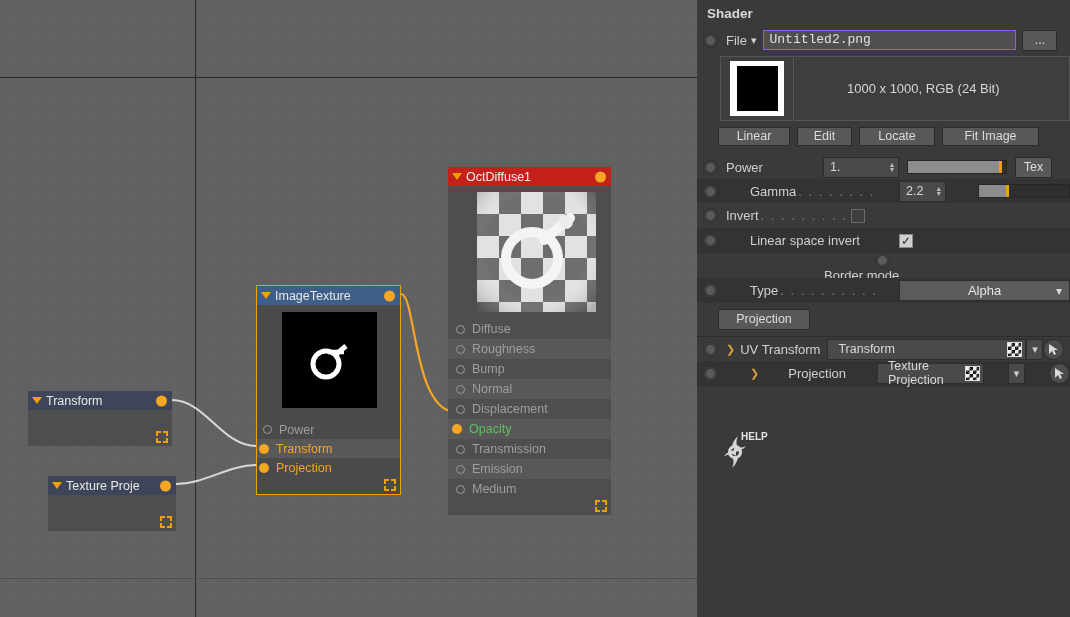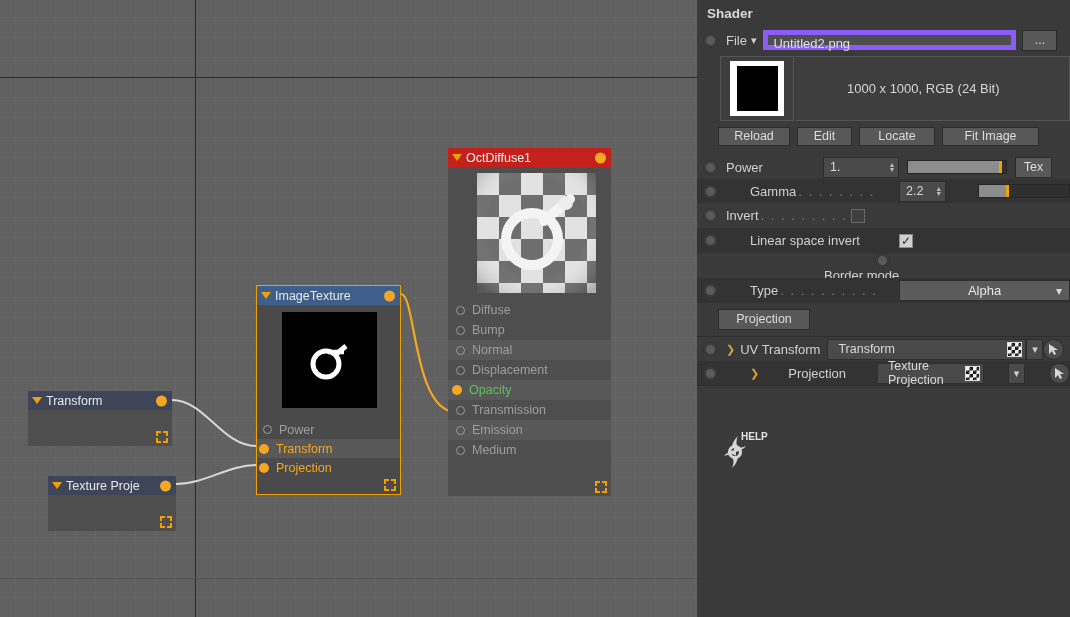--- a/index.html
+++ b/index.html
@@ -66,21 +66,21 @@
     font-size:12.5px;
   }
   .port-dot { width:10px;height:10px;border-radius:50%;margin-right:7px;flex:0 0 auto; }
   .port-dot.filled { background:#f5a623; margin-left:-4px; }
   .port-dot.empty { border:1.5px solid #9a9a9a; background:transparent; width:9px; height:9px; }
   .port-label.on { color:#f5a623; }
   .port-label.off { color:#9e9e9e; }
   .port-row.stripe { background:#585858; }
 
   
-  #octDiffuse { left:448px; top:148px; width:163px; height:348px; background:#4e4e4e; }
+  #octDiffuse { left:448px; top:167px; width:163px; height:348px; background:#4e4e4e; }
   #octDiffuse .node-head { background:#c4201c; color:#f2f2f2; }
   .oct-thumb {
     position:absolute; left:29px; top:25px; width:119px; height:120px;
     background:#8d8d8d; overflow:hidden;
   }
   .oct-ports { position:absolute; left:0; right:0; top:152px; }
   .oct-ports .port-row { padding-left:8px; height:20px; }
   .oct-ports .port-row.stripe { background:#585858; }
   .port-label.green { color:#5ec25e; }
 
@@ -99,23 +99,23 @@
     width:15px;height:15px;border-radius:50%;
     background:#5a5a5a; border:1px solid #2d2d2d;
     box-shadow: inset 0 0 0 2px #3a3a3a;
     flex:0 0 auto; margin-right:8px;
   }
   .lbl { color:#d0d0d0; white-space:nowrap; }
   .dots { color:#7c7c7c; letter-spacing:1.5px; overflow:hidden; white-space:nowrap; }
   .lbl-box { display:flex; align-items:baseline; }
 
   .txtfield {
-    background:#4f4f4f; border:5px solid #8b5cf6; color:#e0e0e0;
+    background:#4f4f4f; border:1px solid #8b5cf6; color:#e0e0e0;
     height:20px; line-height:18px; padding:0 5px; font-size:13px;
-    font-family:Liberation Sans, sans-serif;
+    font-family:Liberation Mono, monospace;
   }
   .btn {
     background:#585858; border:1px solid #2c2c2c; color:#dcdcdc;
     height:19px; line-height:17px; text-align:center; font-size:12.5px;
     display:inline-flex; align-items:center; justify-content:center;
   }
   .numfield {
     background:#4a4a4a; border:1px solid #2d2d2d; color:#d8d8d8;
     height:21px; display:flex; align-items:center; padding-left:6px;
     font-size:12.5px; position:relative;
@@ -298,20 +298,24 @@
           </g>
           <rect width="119" height="120" fill="url(#vg)"></rect>
         </svg>
       </div>
 
       <div class="oct-ports">
         <div class="port-row">
           <div class="port-dot empty"></div>
           <span class="port-label off">Diffuse</span>
           </div>
+        <div class="port-row stripe">
+          <div class="port-dot empty"></div>
+          <span class="port-label off">Roughness</span>
+          </div>
         <div class="port-row">
           <div class="port-dot empty"></div>
           <span class="port-label off">Bump</span>
           </div>
         <div class="port-row stripe">
           <div class="port-dot empty"></div>
           <span class="port-label off">Normal</span>
           </div>
         <div class="port-row">
           <div class="port-dot empty"></div>
@@ -362,21 +366,21 @@
     <div style="position:relative; height:66px; margin-top:3px;">
       <div class="imgprev-wrap">
         <div class="imgprev">
           <div class="inner"></div>
         </div>
       </div>
       <div class="imginfo">1000 x 1000, RGB (24 Bit)</div>
     </div>
 
     <div style="display:flex; gap:7px; padding:5px 0 0 21px;">
-      <div class="btn" style="width:72px;">Reload</div>
+      <div class="btn" style="width:72px;">Linear</div>
       <div class="btn" style="width:55px;">Edit</div>
       <div class="btn" style="width:76px;">Locate</div>
       <div class="btn" style="width:97px;">Fit Image</div>
     </div>
 
     <div style="height:9px;"></div>
 
     <div class="row" style="height:24px;">
       <div class="radio"></div>
       <span class="lbl" style="width:97px;">Power</span>

